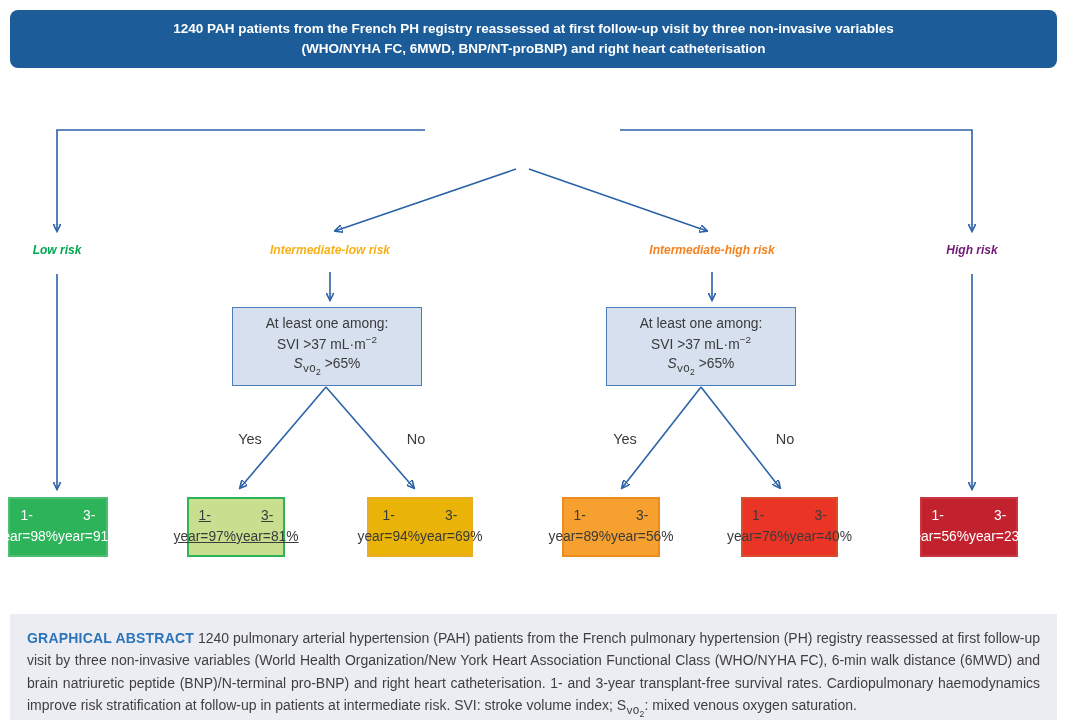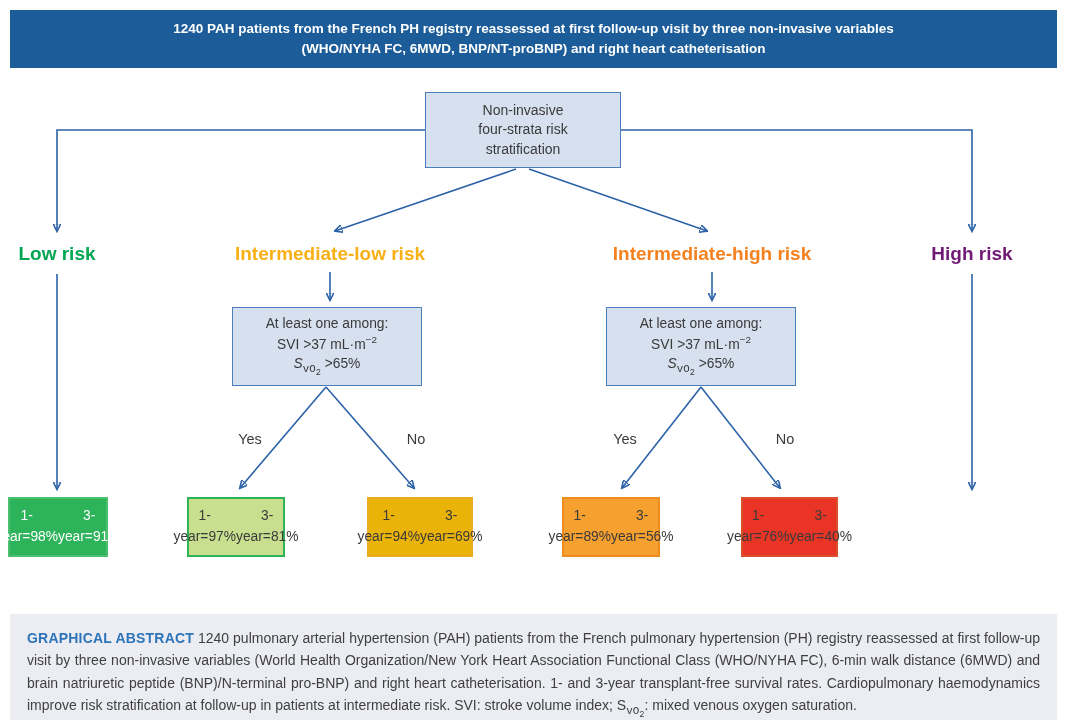--- a/index.html
+++ b/index.html
@@ -4,41 +4,41 @@
 <style>
   html,body{margin:0;padding:0;background:#fff;}
   #root{
     position:relative;width:1070px;height:720px;background:#ffffff;
     font-family:"Liberation Sans","DejaVu Sans",sans-serif;color:#3a3a3a;overflow:hidden;
   }
   
   .banner{
     position:absolute;left:10px;top:10px;width:1047px;height:58px;background:#1b5c99;
     display:flex;flex-direction:column;align-items:center;justify-content:center;
-    color:#ffffff;font-weight:bold;font-size:13.5px;line-height:1.5;text-align:center;
+    color:#ffffff;font-weight:bold;font-size:13.5px;line-height:1.5;text-align:center;border-radius:8px;
   }
   
   .arrows{position:absolute;left:0;top:0;width:1070px;height:720px;}
   .arrows path{stroke:#2c62a7;stroke-width:1.6;fill:none;}
   
   .flowbox{
     position:absolute;background:#d6e0ef;border:1.5px solid #4a7ebb;
     display:flex;flex-direction:column;align-items:center;justify-content:center;
     text-align:center;font-size:13.8px;line-height:1.4;color:#3a3a3a;box-sizing:border-box;
   }
   .rootbox{left:425px;top:92px;width:196px;height:76px;font-size:14px;}
   .critbox{top:307px;width:190px;height:79px;}
   .critA{left:232px;} .critB{left:606px;}
   sup{font-size:0.72em;} 
   sub{font-size:0.78em;font-family:Liberation Mono, monospace;}
   .sub2{font-size:0.8em;vertical-align:sub;}
   
   .risklabel{
     position:absolute;top:243px;transform:translateX(-50%);
-    font-weight:bold;font-size:19px;white-space:nowrap;
+    font-weight:bold;font-size:12px;white-space:nowrap;font-style:italic;
   }
   
   .yn{position:absolute;transform:translateX(-50%);font-size:14.5px;color:#3a3a3a;top:431px;}
   
   .outcome{
     position:absolute;top:497px;height:60px;box-sizing:border-box;border:2px solid transparent;
     display:flex;flex-direction:row;align-items:center;justify-content:center;
     font-size:13.8px;line-height:1.5;text-align:center;
   }
   
@@ -72,25 +72,20 @@
     <path d="M 57 274 V 489" marker-end="url(#ah)"></path>
     <path d="M 972 274 V 489" marker-end="url(#ah)"></path>
     <path d="M 330 272 V 300" marker-end="url(#ah)"></path>
     <path d="M 712 272 V 300" marker-end="url(#ah)"></path>
     <path d="M 326 387 L 240 488" marker-end="url(#ah)"></path>
     <path d="M 326 387 L 414 488" marker-end="url(#ah)"></path>
     <path d="M 701 387 L 622 488" marker-end="url(#ah)"></path>
     <path d="M 701 387 L 780 488" marker-end="url(#ah)"></path>
   </svg>
 
-  <div class="flowbox rootbox">
-    <div>Non-invasive</div>
-    <div>four-strata risk</div>
-    <div>stratification</div>
-  </div>
 
   <div class="risklabel" style="left: 57px; color: rgb(0, 166, 81);">Low risk</div>
   <div class="risklabel" style="left: 330px; color: rgb(249, 176, 22);">Intermediate-low risk</div>
   <div class="risklabel" style="left: 712px; color: rgb(245, 130, 32);">Intermediate-high risk</div>
   <div class="risklabel" style="left: 972px; color: #701a75;">High risk</div>
 
   <div class="flowbox critbox critA">
     <div>At least one among:</div>
     <div><span>SVI &gt;37 mL·m</span><sup>−2</sup></div>
     <div><i>S</i><sub><span>vO</span><span class="sub2">2</span></sub><span> &gt;65%</span></div>
@@ -103,34 +98,38 @@
 
   <div class="yn" style="left:250px;">Yes</div>
   <div class="yn" style="left:416px;">No</div>
   <div class="yn" style="left:625px;">Yes</div>
   <div class="yn" style="left:785px;">No</div>
 
   <div class="outcome" style="left: 8px; width: 100px; background: rgb(45, 180, 90); border-color: rgb(76, 191, 113); color: rgb(255, 255, 255);">
     <div>1-year=98%</div>
     <div>3-year=91%</div>
   </div>
-  <div class="outcome" style="left: 187px; width: 98px; background: rgb(200, 223, 144); border-color: rgb(46, 180, 87); color: rgb(58, 58, 58);">
+  <div class="outcome" style="left: 187px; width: 98px; background: rgb(200, 223, 144); border-color: rgb(46, 180, 87); color: rgb(58, 58, 58); text-decoration: underline;">
     <div>1-year=97%</div>
     <div>3-year=81%</div>
   </div>
   <div class="outcome" style="left: 367px; width: 106px; background: #eab308; border-color: rgb(234, 170, 33); color: rgb(58, 58, 58);">
     <div>1-year=94%</div>
     <div>3-year=69%</div>
   </div>
   <div class="outcome" style="left: 562px; width: 98px; background: rgb(246, 160, 47); border-color: rgb(238, 139, 30); color: rgb(58, 58, 58);">
     <div>1-year=89%</div>
     <div>3-year=56%</div>
   </div>
   <div class="outcome" style="left: 741px; width: 97px; background: rgb(234, 53, 38); border-color: rgb(217, 79, 43); color: rgb(58, 58, 58);">
     <div>1-year=76%</div>
     <div>3-year=40%</div>
   </div>
+  <div class="outcome" style="left: 920px; width: 98px; background: rgb(194, 34, 46); border-color: rgb(201, 55, 67); color: rgb(255, 255, 255);">
+    <div>1-year=56%</div>
+    <div>3-year=23%</div>
+  </div>
 
   <div class="caption">
     <span class="ga">GRAPHICAL ABSTRACT</span><span> 1240 pulmonary arterial hypertension (PAH) patients from the French pulmonary hypertension (PH) registry reassessed at first follow-up visit by three non-invasive variables (World Health Organization/New York Heart Association Functional Class (WHO/NYHA FC), 6-min walk distance (6MWD) and brain natriuretic peptide (BNP)/N-terminal pro-BNP) and right heart catheterisation. 1- and 3-year transplant-free survival rates. Cardiopulmonary haemodynamics improve risk stratification at follow-up in patients at intermediate risk. SVI: stroke volume index; </span><span><span>S</span><sub><span>vO</span><span class="sub2">2</span></sub></span><span>: mixed venous oxygen saturation.</span>
   </div>
 
 </div>
 
 </body></html>

